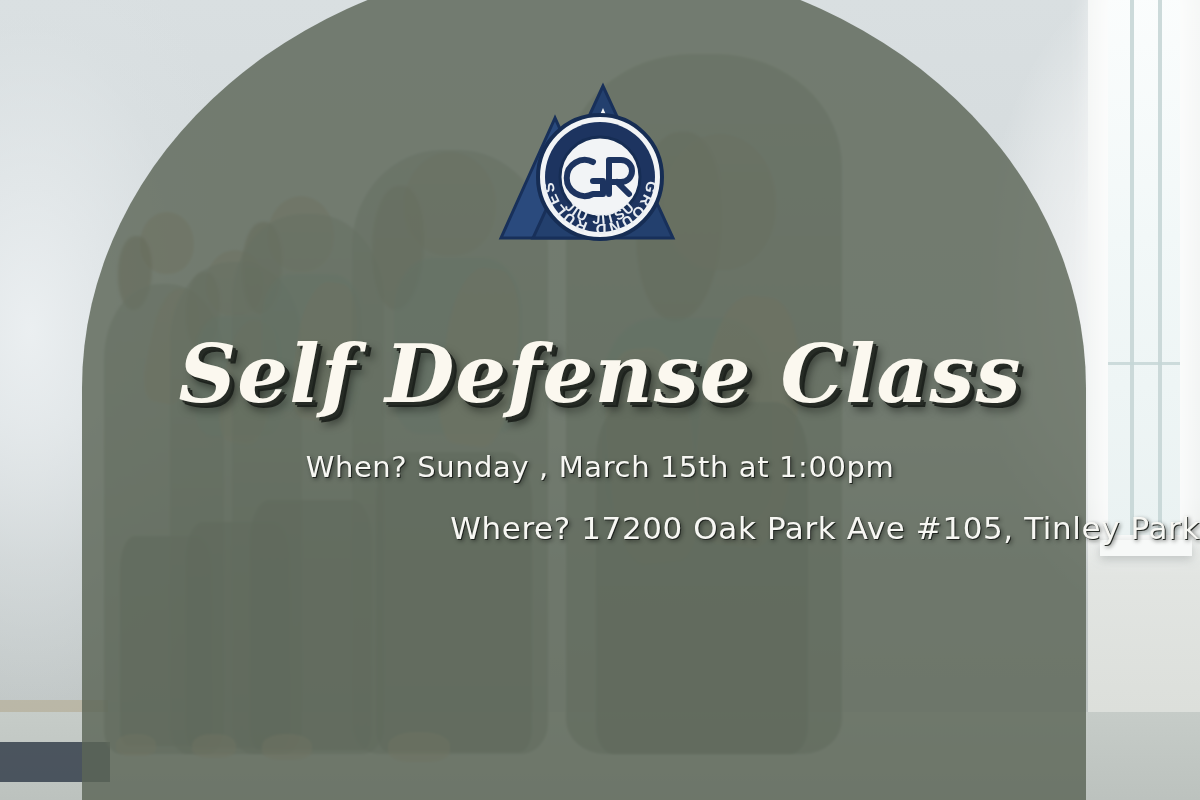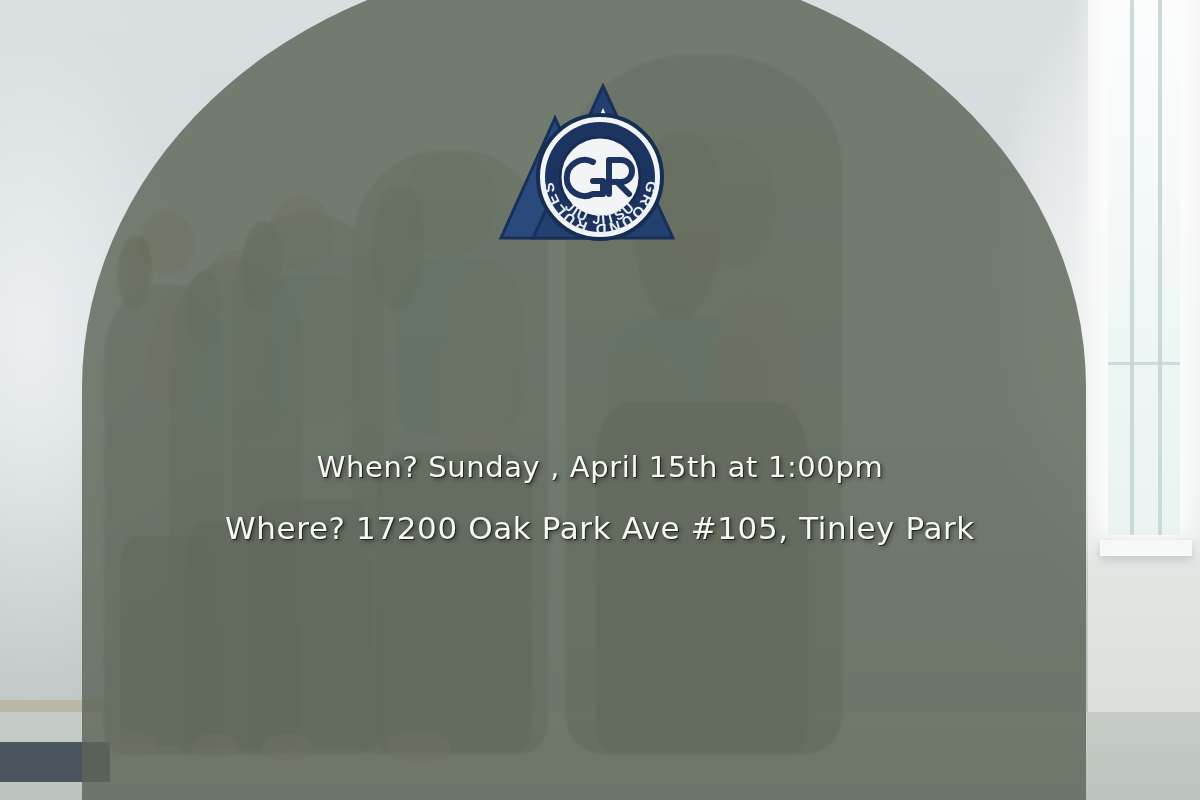--- a/index.html
+++ b/index.html
@@ -188,21 +188,21 @@
   }
   .detail {
     position: absolute;
     left: 0; right: 0;
     font-family: "DejaVu Sans", sans-serif;
     font-weight: 400;
     color: #f7f7f3;
     letter-spacing: .6px;
   }
   .detail.when  { top: 450px; font-size: 29px; }
-  .detail.where { top: 510px; font-size: 31px; }
+  .detail.where { top: 510px; font-size: 31px; text-align: right; }
   .detail span {
     text-shadow:
       1px 1px 0 rgba(30,34,29,.95),
       2px 2px 4px rgba(20,24,20,.6);
   }
 </style>
 </head>
 <body>
 
 <div id="flyer">
@@ -291,22 +291,23 @@
         </defs>
         <text font-family="Liberation Sans, sans-serif" font-size="15" font-weight="bold" fill="#e9edf2" letter-spacing="1.6">
           <textPath href="#arcTop" startOffset="50%" text-anchor="middle">GROUND RULES</textPath>
         </text>
         <text font-family="Liberation Sans, sans-serif" font-size="14" font-weight="bold" fill="#e9edf2" letter-spacing="1.8">
           <textPath href="#arcBottom" startOffset="50%" text-anchor="middle">JIU JITSU</textPath>
         </text>
       </svg>
     </div>
 
+    <div class="headline">Self Defense Class</div>
 
     <div class="detail when">
-      <span>When? Sunday , April  15th  at 1:00pm</span>
+      <span>When? Sunday , March  15th  at 1:00pm</span>
     </div>
     <div class="detail where">
       <span>Where? 17200 Oak Park Ave #105, Tinley Park</span>
     </div>
 
   </div>
 </div>
 
 </body></html>

